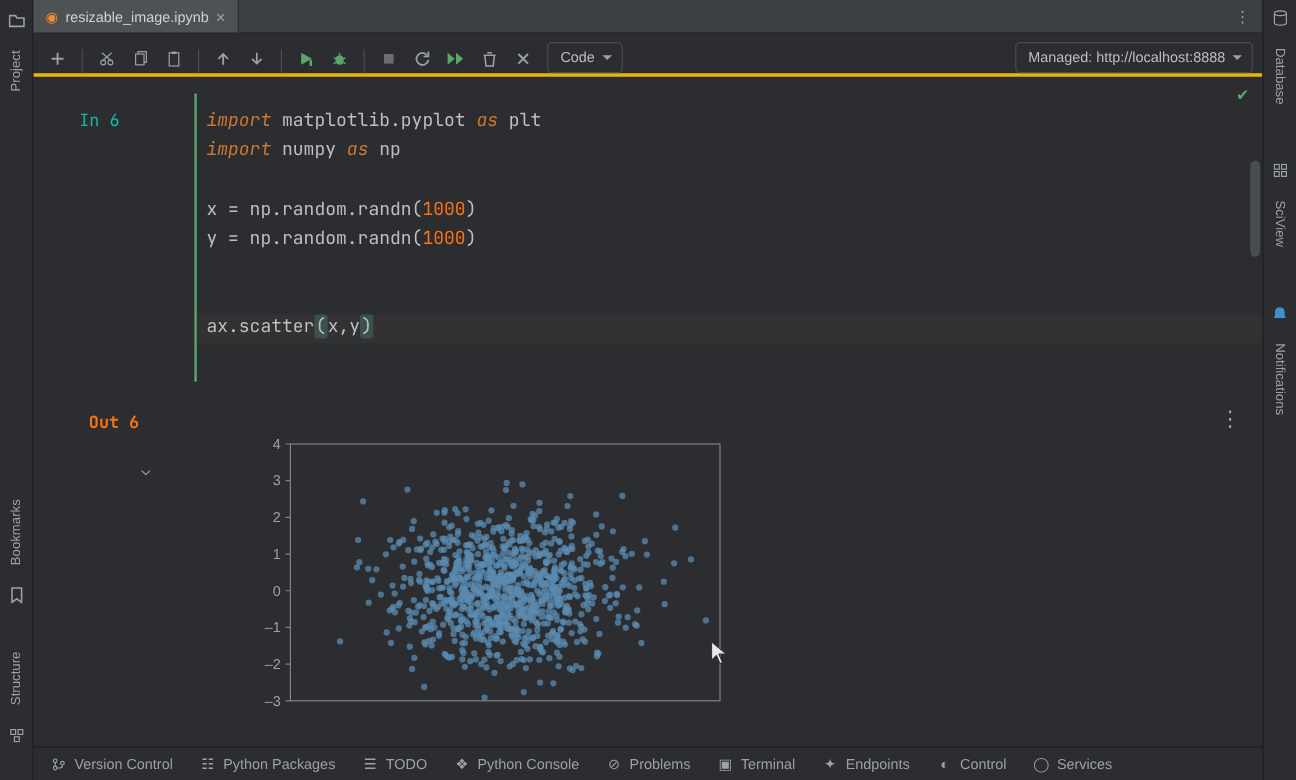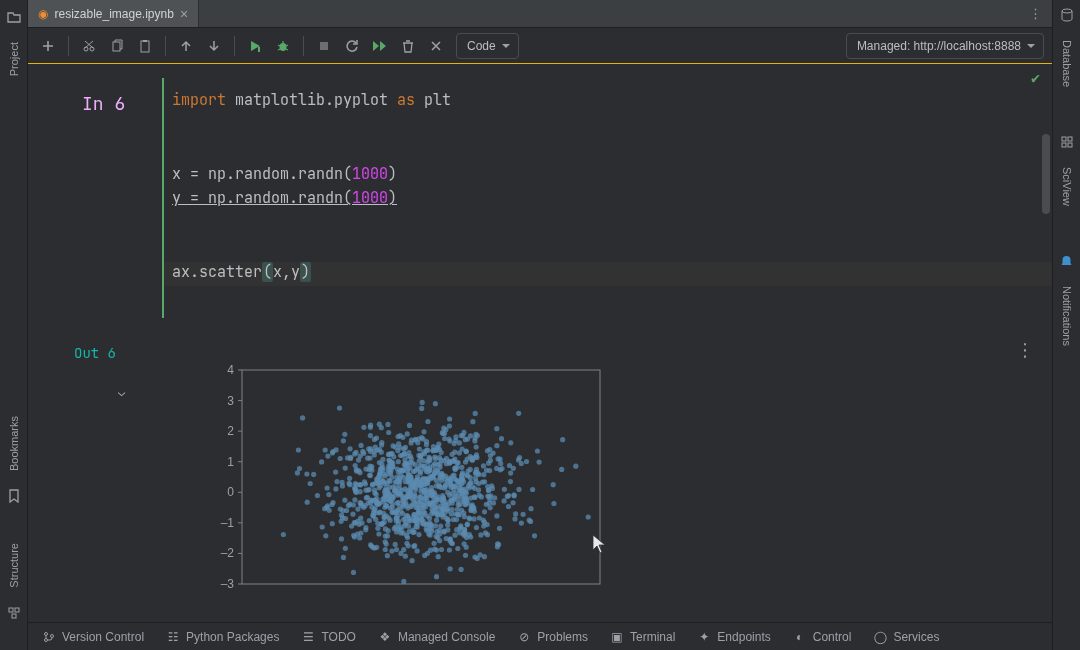--- a/index.html
+++ b/index.html
@@ -31,22 +31,22 @@
   .tab {
     display: flex; align-items: center; gap: 6px;
     padding: 0 10px; background: #4e5254; color: #d0d2d6;
     font-size: 12px; border-right: 1px solid #2b2d30;
   }
   .tab .file-icon { color:#f28c33; font-size:12px;}
   .tab-close { color:#9da0a8; font-size:14px; cursor:pointer;}
   .tabs-right { margin-left:auto; display:flex; align-items:center; padding:0 10px; color:#9da0a8;}
   .toolbar {
     height: 36px; background: #2b2d30;
-    display: flex; align-items: center; gap: 4px;
-    padding: 0 8px; border-bottom: 1px solid #eab308;
+    display: flex; align-items: flex-end; gap: 4px;
+    padding: 0 8px; border-bottom: 3px solid #eab308;
   }
   .tb-btn {
     width: 24px; height: 24px; display:flex; align-items:center; justify-content:center;
     color:#9da0a8; cursor:pointer; border-radius:3px;
   }
   .tb-sep { width:1px; height:20px; background:#4a4d50; margin:0 4px;}
   .tb-run { color:#59a869;}
   .tb-debug { color:#59a869;}
   .tb-stop { color:#6e6e6e;}
   .tb-ff { color:#59a869;}
@@ -67,31 +67,31 @@
     font-size:15px; overflow:hidden; position:relative;
   }
   .gutter {
     width:136px; background:#2b2d30; flex-shrink:0;
     position:relative;
   }
   .code-area {
     flex:1; background:#2b2d30; position:relative; overflow:hidden;
   }
   .cell-in-label {
-    position:absolute; left:54px; color:#f0abfc; font-size:18px;
+    position:absolute; left:38px; color:#14b8a6; font-size:14px;
   }
   .cell-out-label {
-    position:absolute; left:46px; color:#14b8a6; font-size:14px;
+    position:absolute; left:46px; color:#f97316; font-size:14px;font-weight:bold;
   }
   .green-bar {
     position:absolute; left:134px; width:3px; background:#59a869;
   }
   .code-line { position:absolute; left:8px; white-space:pre; }
-  .kw { color:#cc7832;}
-  .num { color:#d946ef;}
+  .kw { color:#cc7832;font-style:italic;}
+  .num { color:#f97316;}
   .hl-current { background:#323232; position:absolute; left:0; right:0; height:24px;}
   .hl-paren { background:#3b514d; border-radius:2px; padding:0 1px;}
   .out-text { color:#a0a3ab; }
   .chevron-collapse {
     position:absolute; color:#9da0a8; font-size:12px; cursor:pointer;
   }
   .kebab { position:absolute; color:#9da0a8; cursor:pointer; font-size:18px;}
   .check-icon { position:absolute; right:12px; top:4px; color:#59a869;}
   
   .chart-wrap {
@@ -249,22 +249,23 @@
       <div class="cell-out-label" style="top:280px;">Out 6</div>
       <div class="chevron-collapse" style="left:90px; top:320px;">⌄</div>
     </div>
     <div class="code-area">
       <div class="check-icon">✔</div>
       <div class="scrollbar-v"></div>
 
       <div class="hl-current" style="top:198px;"></div>
 
       <div class="code-line" style="top:26px;"><span class="kw">import</span> matplotlib.pyplot <span class="kw">as</span> plt</div>
+      <div class="code-line" style="top:50px;"><span class="kw">import</span> numpy <span class="kw">as</span> np</div>
       <div class="code-line" style="top:100px;">x = np.random.randn(<span class="num">1000</span>)</div>
-      <div class="code-line" style="top:124px;text-decoration:underline;">y = np.random.randn(<span class="num">1000</span>)</div>
+      <div class="code-line" style="top:124px;">y = np.random.randn(<span class="num">1000</span>)</div>
       <div class="code-line" style="top:198px;">ax.scatter<span class="hl-paren">(</span>x,y<span class="hl-paren">)</span></div>
 
       <div class="kebab" style="top:274px; right:18px;">⋮</div>
 
       <div class="chart-wrap">
         <svg viewBox="0 0 410 230" id="scatter-svg">
           <rect x="48" y="6" width="358" height="214" class="chart-frame"></rect>
           <g id="yticks">
               <line x1="44" x2="48" y1="220" y2="220" class="axis-line"></line>
               <text x="40" y="224" text-anchor="end" class="axis-label">–3</text>
@@ -1310,21 +1311,21 @@
     <div class="bb-item">
         <span class="bb-icon">☷</span>
         <span>Python Packages</span>
       </div>
     <div class="bb-item">
         <span class="bb-icon">☰</span>
         <span>TODO</span>
       </div>
     <div class="bb-item">
         <span class="bb-icon">❖</span>
-        <span>Managed Console</span>
+        <span>Python Console</span>
       </div>
     <div class="bb-item">
         <span class="bb-icon">⊘</span>
         <span>Problems</span>
       </div>
     <div class="bb-item">
         <span class="bb-icon">▣</span>
         <span>Terminal</span>
       </div>
     <div class="bb-item">

